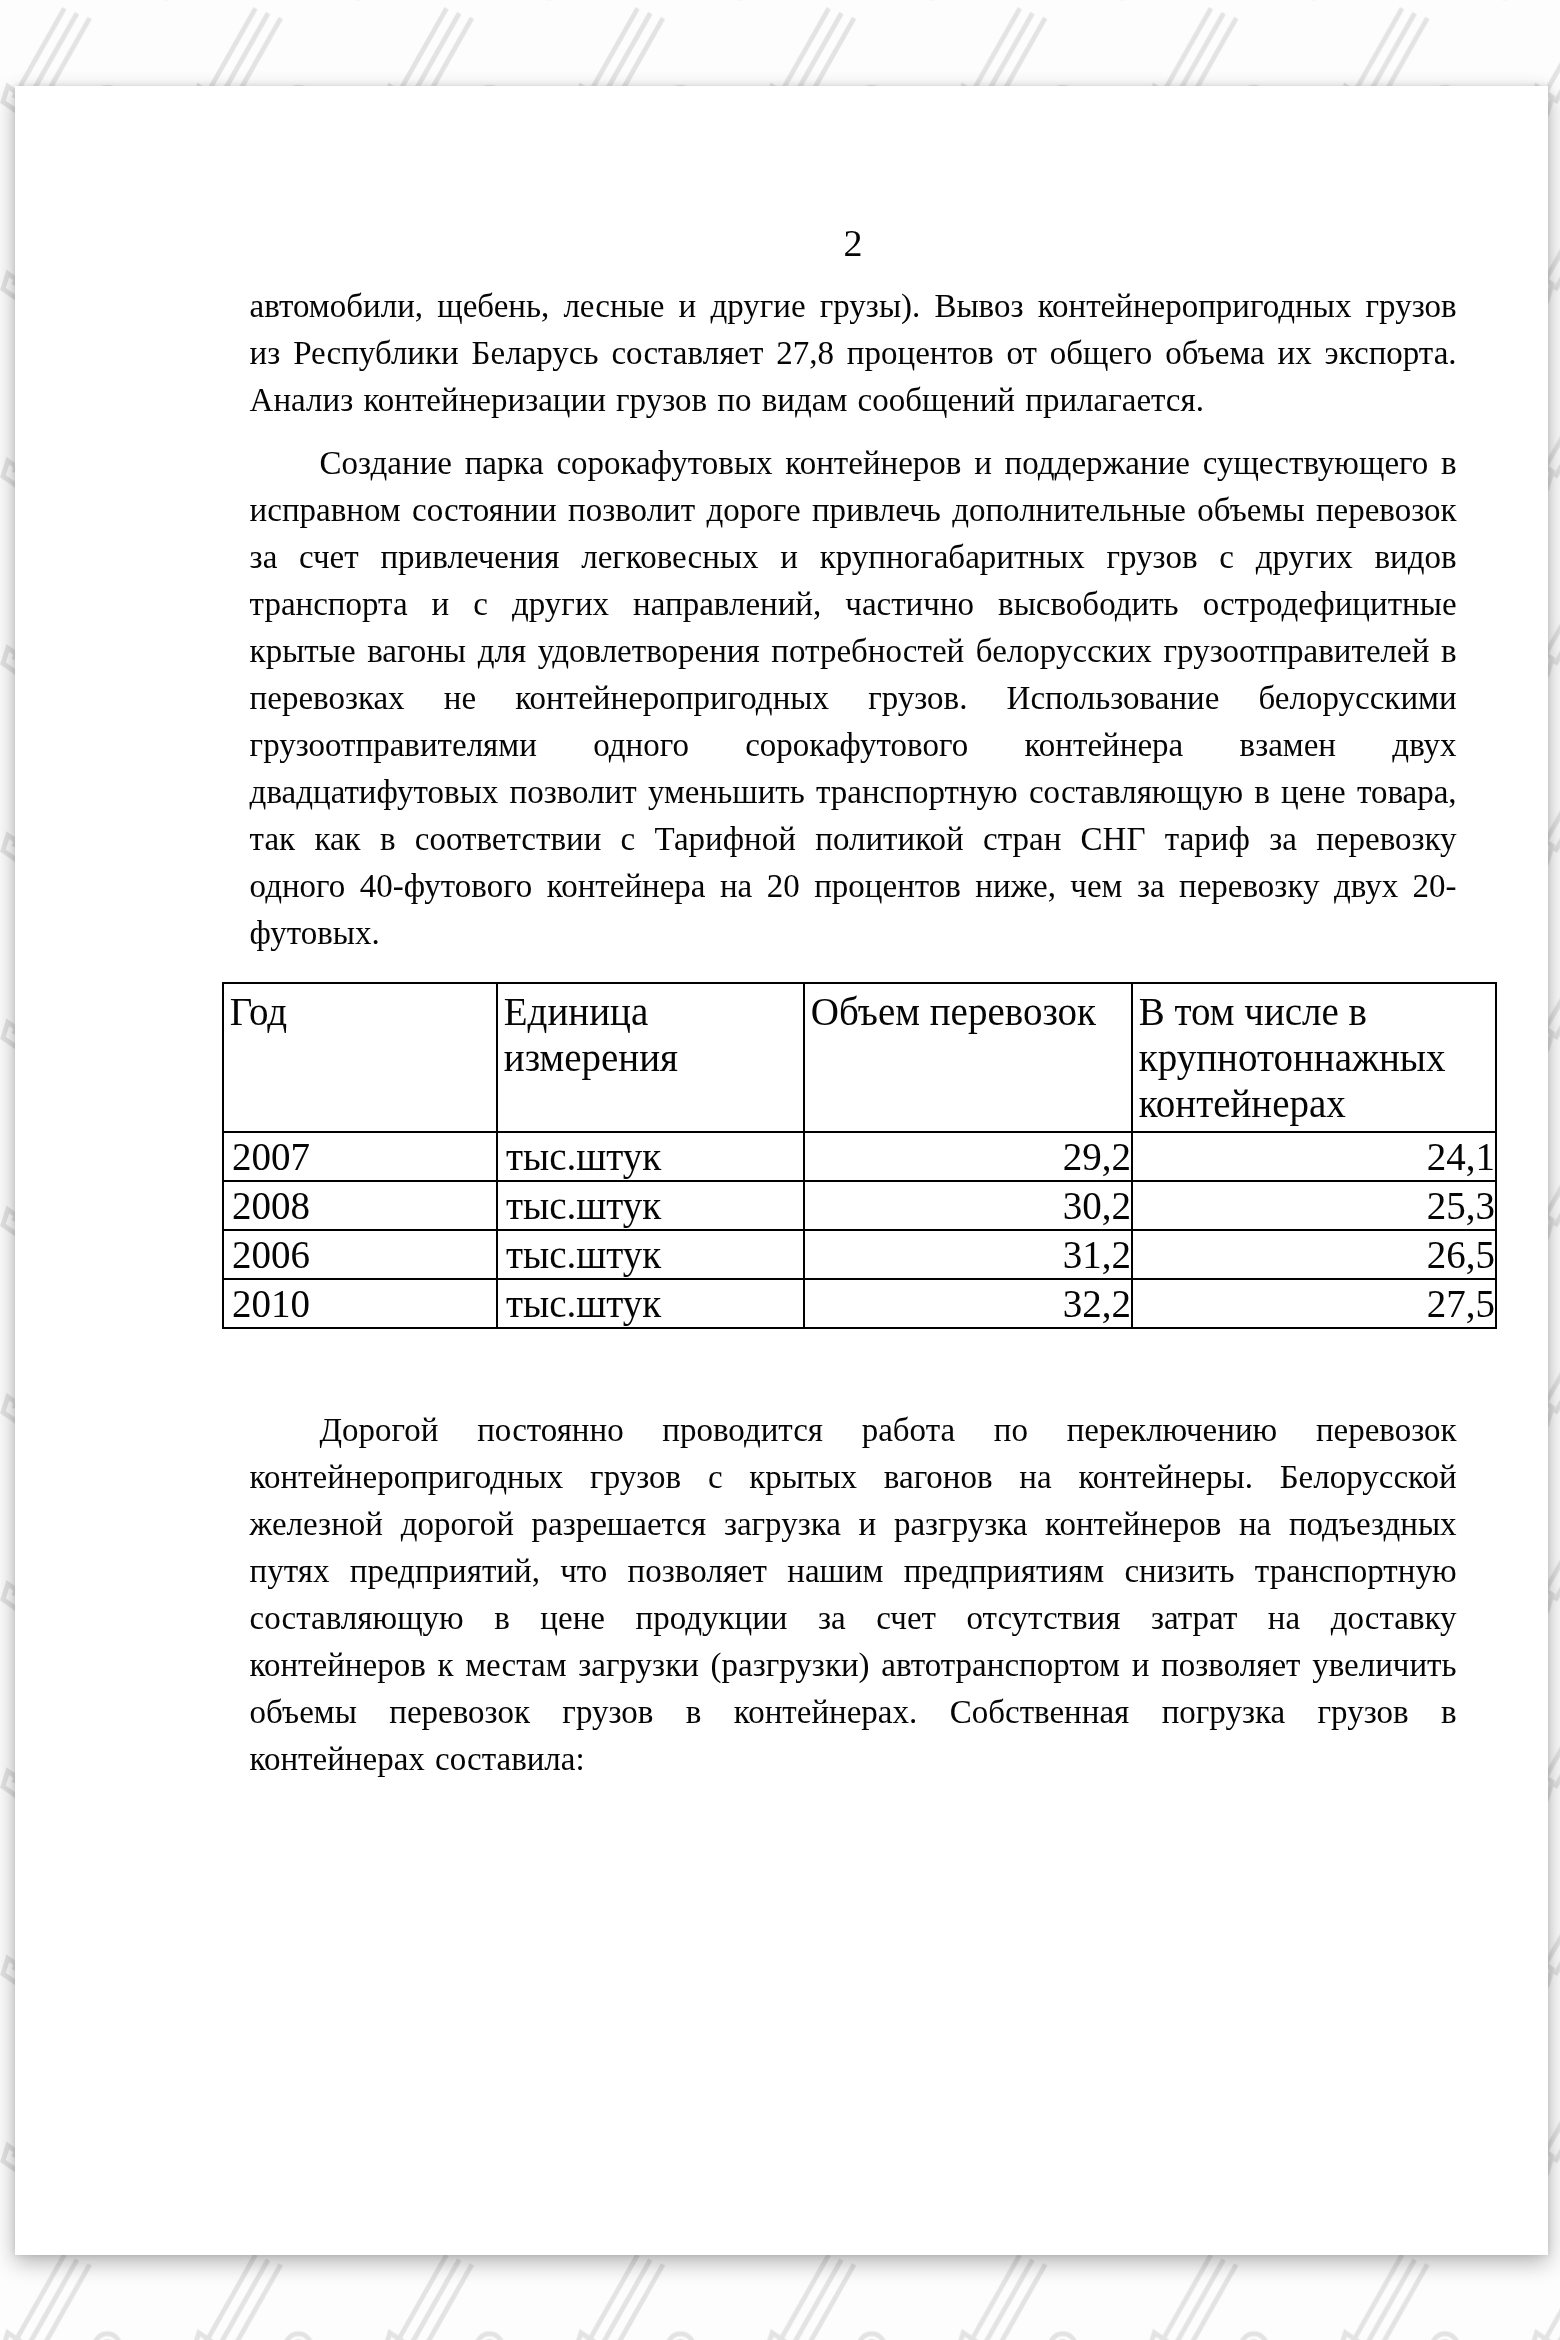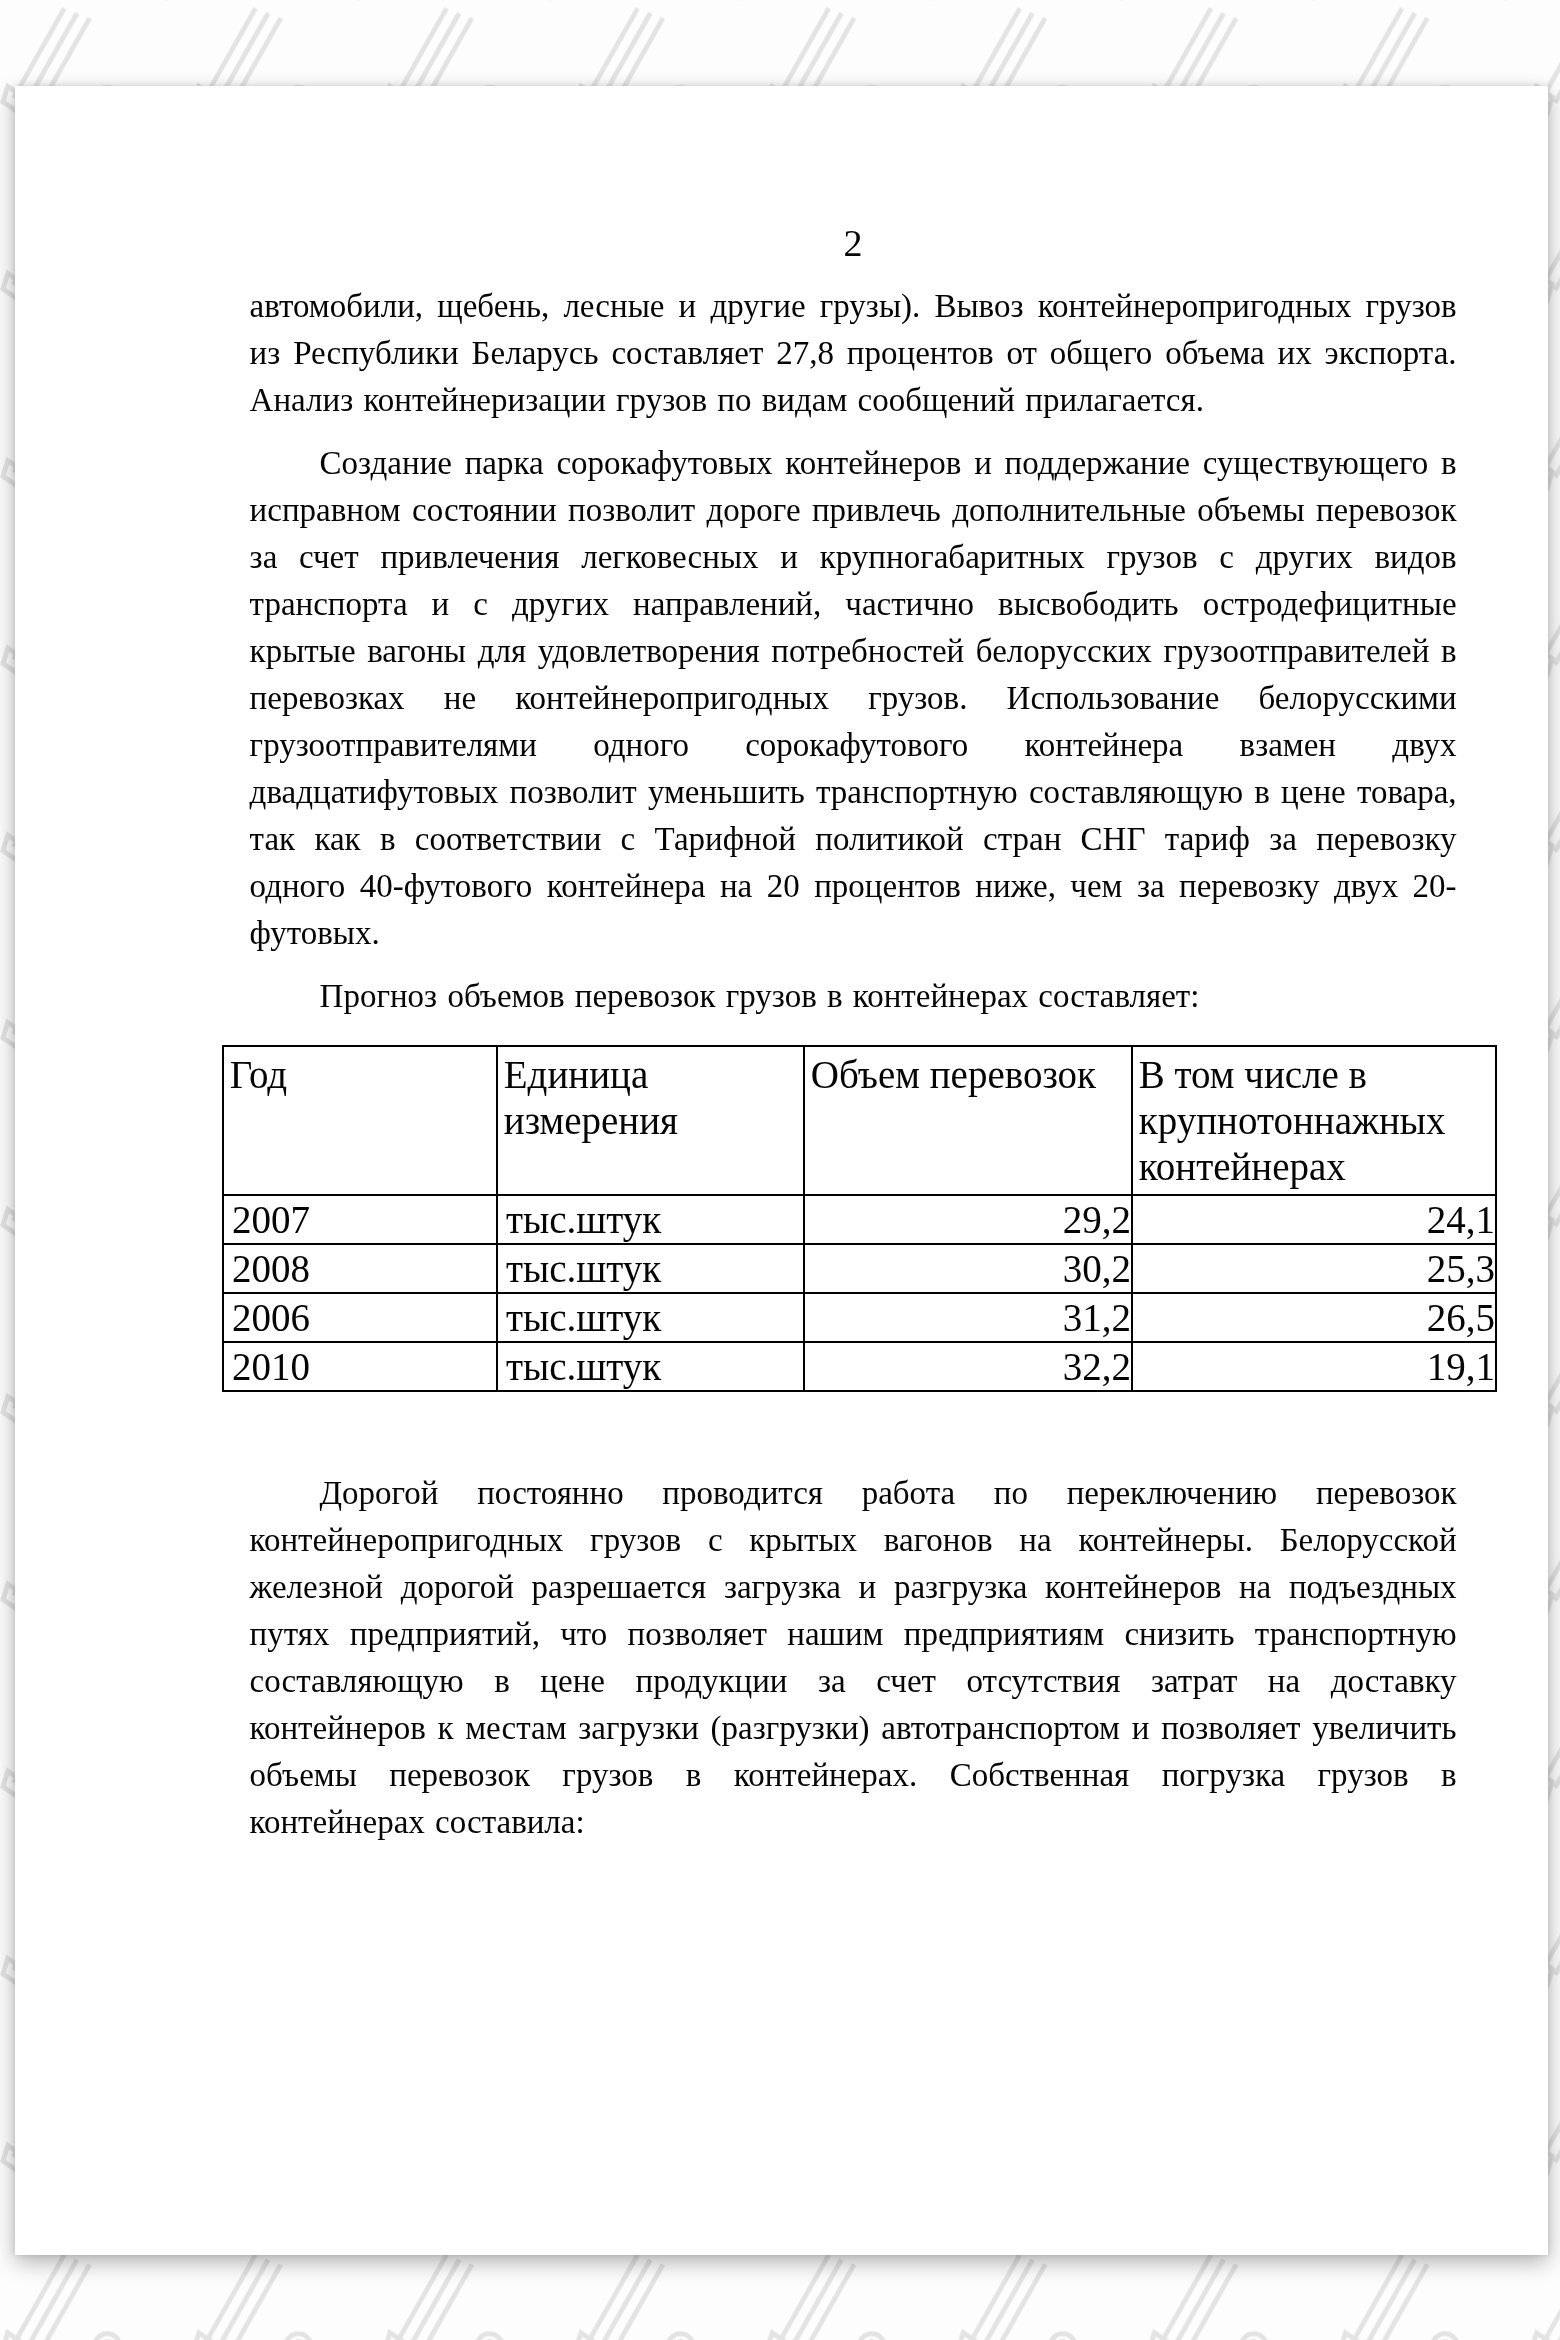--- a/index.html
+++ b/index.html
@@ -101,21 +101,20 @@
   </svg>
 
   <div class="page">
 
     <div class="page-number">2</div>
 
     <p class="para noindent">автомобили, щебень, лесные и другие грузы). Вывоз контейнеропригодных грузов из Республики Беларусь составляет 27,8 процентов от общего объема их экспорта. Анализ контейнеризации грузов по видам сообщений прилагается.</p>
 
     <p class="para">Создание парка сорокафутовых контейнеров и поддержание существующего в исправном состоянии позволит дороге привлечь дополнительные объемы перевозок за счет привлечения легковесных и крупногабаритных грузов с других видов транспорта и с других направлений, частично высвободить остродефицитные крытые вагоны для удовлетворения потребностей белорусских грузоотправителей в перевозках не контейнеропригодных грузов. Использование белорусскими грузоотправителями одного сорокафутового контейнера взамен двух двадцатифутовых позволит уменьшить транспортную составляющую в цене товара, так как в соответствии с Тарифной политикой стран СНГ тариф за перевозку одного 40-футового контейнера на 20 процентов ниже, чем за перевозку двух 20-футовых.</p>
 
-    <p class="para">Прогноз объемов перевозок грузов в контейнерах составляет:</p>
 
     <table class="forecast">
       <colgroup>
         <col style="width:274px">
         <col style="width:307px">
         <col style="width:328px">
         <col style="width:364px">
       </colgroup>
       <thead>
         <tr>
@@ -141,21 +140,21 @@
         <tr>
           <td class="cell-year">2006</td>
           <td class="cell-unit">тыс.штук</td>
           <td class="cell-num">31,2</td>
           <td class="cell-num">26,5</td>
         </tr>
         <tr>
           <td class="cell-year">2010</td>
           <td class="cell-unit">тыс.штук</td>
           <td class="cell-num">32,2</td>
-          <td class="cell-num">19,1</td>
+          <td class="cell-num">27,5</td>
         </tr>
       </tbody>
     </table>
 
     <p class="para">Дорогой постоянно проводится работа по переключению перевозок контейнеропригодных грузов с крытых вагонов на контейнеры. Белорусской железной дорогой разрешается загрузка и разгрузка контейнеров на подъездных путях предприятий, что позволяет нашим предприятиям снизить транспортную составляющую в цене продукции за счет отсутствия затрат на доставку контейнеров к местам загрузки (разгрузки) автотранспортом и позволяет увеличить объемы перевозок грузов в контейнерах. Собственная погрузка грузов в контейнерах составила:</p>
 
   </div>
 </div>
 
 

